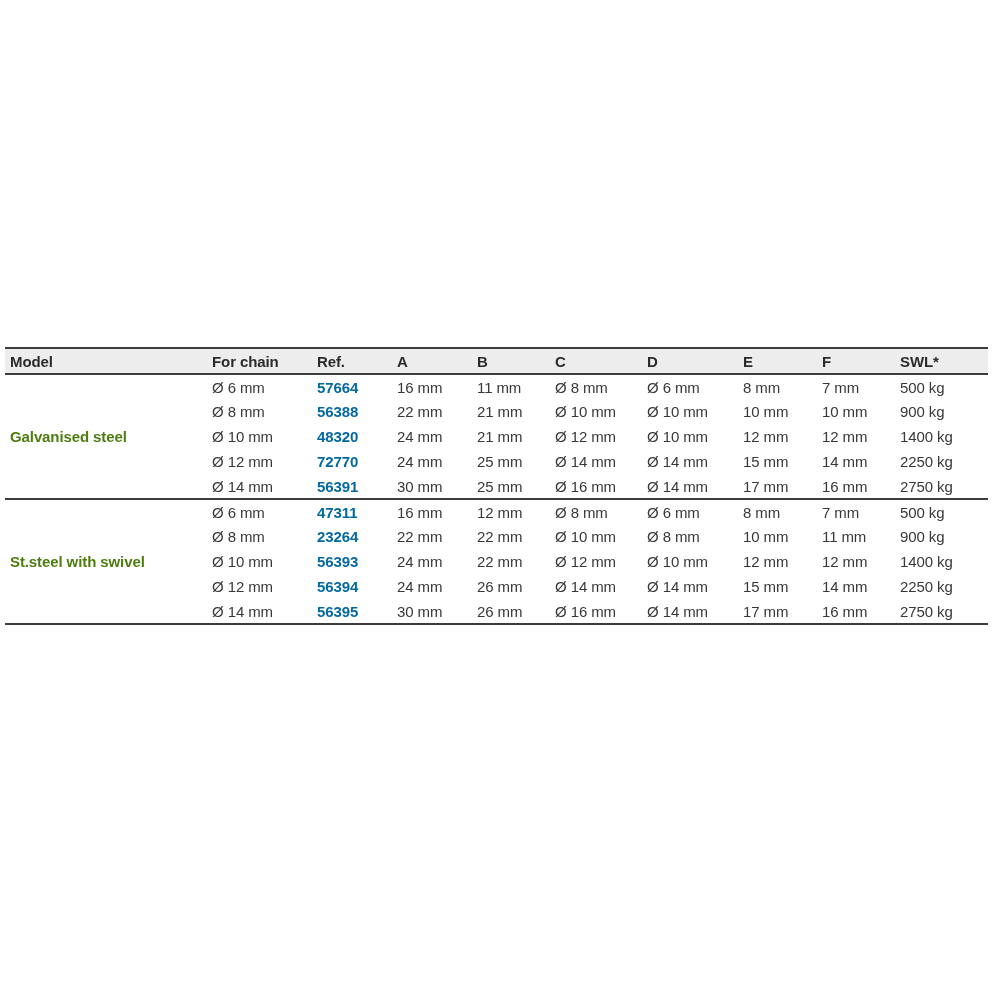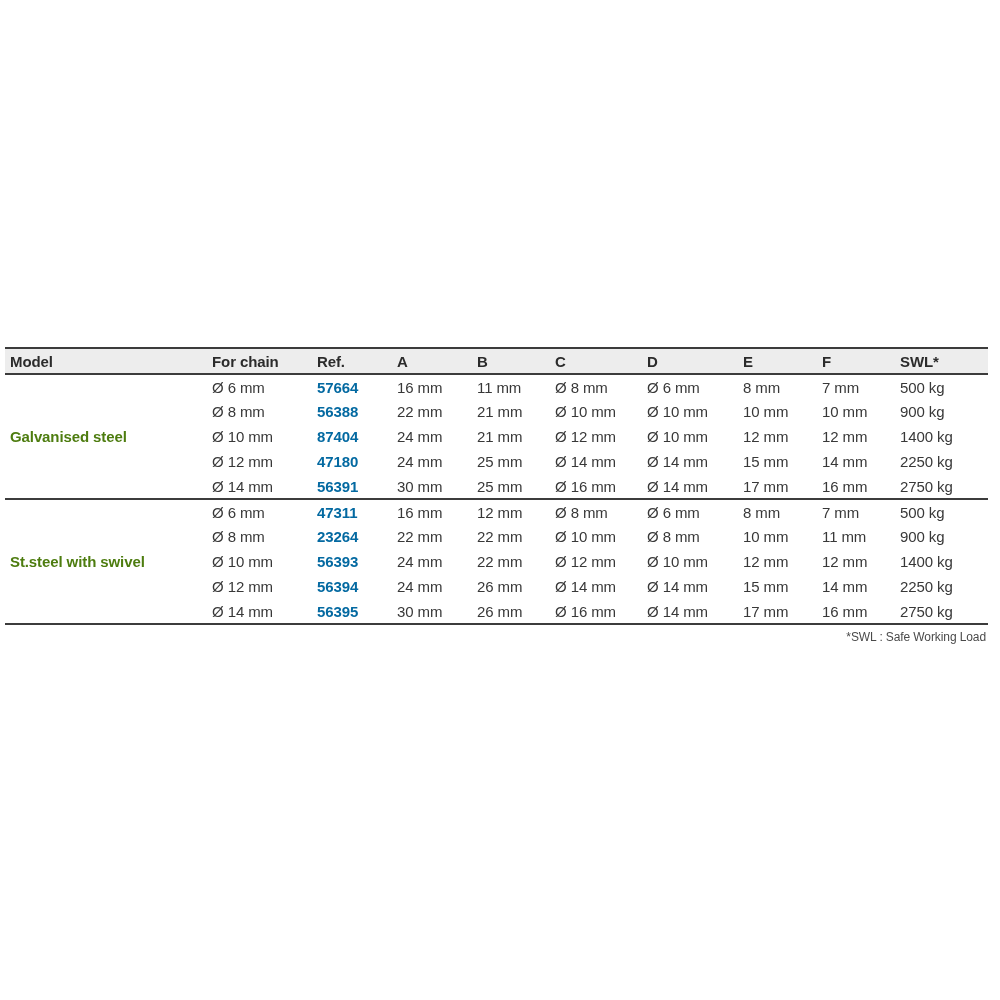--- a/index.html
+++ b/index.html
@@ -131,32 +131,32 @@
           <td>22 mm</td>
           <td>21 mm</td>
           <td>Ø 10 mm</td>
           <td>Ø 10 mm</td>
           <td>10 mm</td>
           <td>10 mm</td>
           <td>900 kg</td>
         </tr>
         <tr>
           <td>Ø 10 mm</td>
-          <td class="ref-cell">87404</td>
+          <td class="ref-cell">48320</td>
           <td>24 mm</td>
           <td>21 mm</td>
           <td>Ø 12 mm</td>
           <td>Ø 10 mm</td>
           <td>12 mm</td>
           <td>12 mm</td>
           <td>1400 kg</td>
         </tr>
         <tr>
           <td>Ø 12 mm</td>
-          <td class="ref-cell">47180</td>
+          <td class="ref-cell">72770</td>
           <td>24 mm</td>
           <td>25 mm</td>
           <td>Ø 14 mm</td>
           <td>Ø 14 mm</td>
           <td>15 mm</td>
           <td>14 mm</td>
           <td>2250 kg</td>
         </tr>
         <tr>
           <td>Ø 14 mm</td>
@@ -223,15 +223,14 @@
           <td>30 mm</td>
           <td>26 mm</td>
           <td>Ø 16 mm</td>
           <td>Ø 14 mm</td>
           <td>17 mm</td>
           <td>16 mm</td>
           <td>2750 kg</td>
         </tr>
       </tbody>
     </table>
-    <div class="footnote">*SWL : Safe Working Load</div>
   </div>
 </div>
 
 </body></html>

